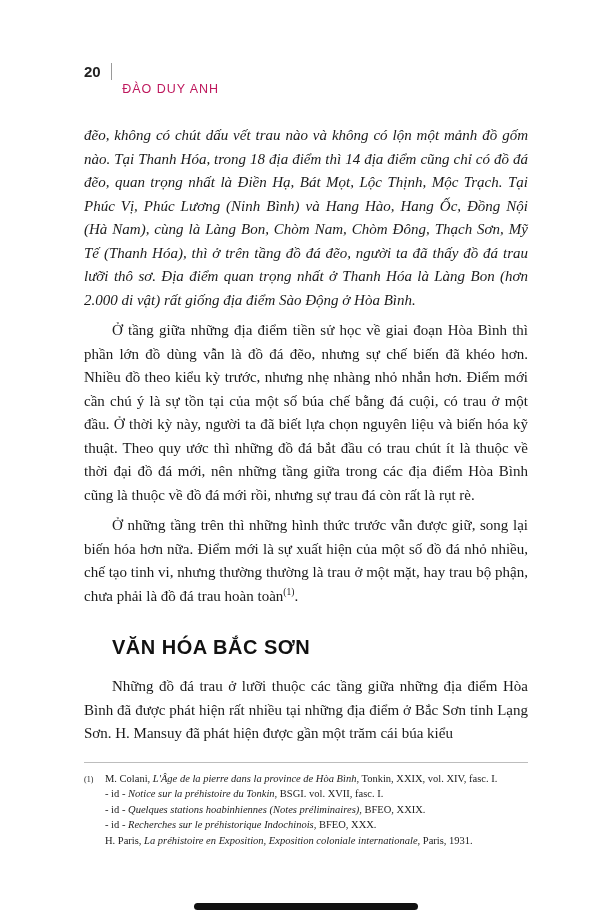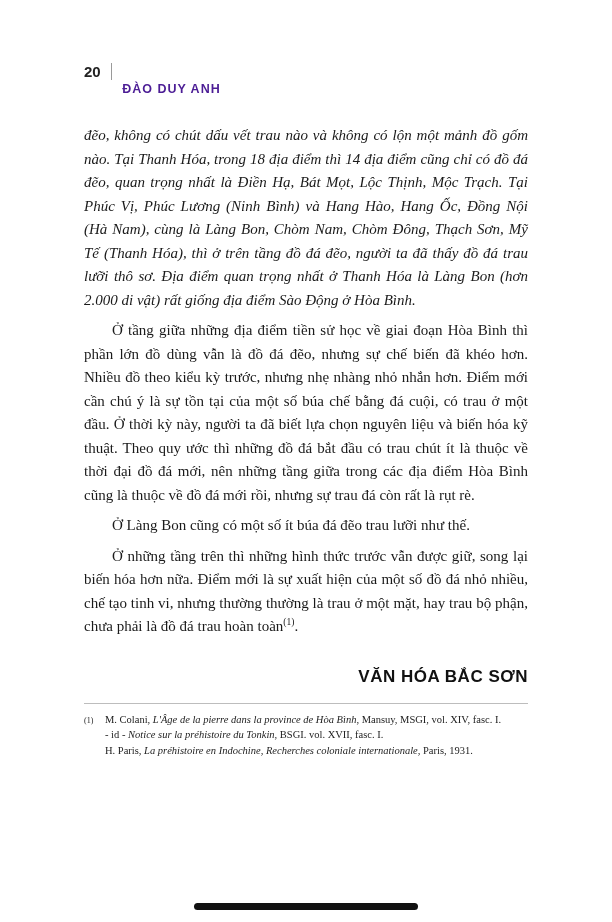--- a/index.html
+++ b/index.html
@@ -31,48 +31,47 @@
     font-weight: bold;
     font-size: 15px;
     color: #222;
   }
   .header-divider {
     width: 1.5px;
     height: 17px;
     background: #9a9a9a;
   }
   .running-title {
-    font-weight: bold;
+    font-weight: normal;
     font-size: 12.5px;
     letter-spacing: 1px;
-    color: #4c1d95;
+    color: #be185d;
     margin-top: 36px;
   }
   .body-p {
     margin: 0 0 7px 0;
     font-size: 15px;
     line-height: 23.5px;
     text-align: justify;
     text-indent: 28px;
   }
   .body-p.no-indent { text-indent: 0; font-style: italic; }
   .fn-ref {
     font-size: 9.5px;
     line-height: 0;
     vertical-align: super;
   }
   .section-heading {
     margin: 28px 0 16px 0;
     padding-left: 28px;
     font-family: "Liberation Sans", "DejaVu Sans", sans-serif;
     font-weight: bold;
-    font-size: 17px;
+    font-size: 20px;
     letter-spacing: 0.5px;
     color: #111;
-    text-align: right;
   }
   .footnote-separator {
     margin-top: 16px;
     border: none;
     border-top: 1px solid #bdbdbd;
     height: 0;
   }
   .footnotes {
     margin-top: 8px;
     font-size: 10.5px;
@@ -110,37 +109,43 @@
 
     <div class="running-header">
       <span class="page-number">20</span>
       <span class="header-divider"></span>
       <span class="running-title">ĐÀO DUY ANH</span>
     </div>
 
     <div class="body-text">
       <p class="body-p no-indent">đẽo, không có chút dấu vết trau nào và không có lộn một mảnh đồ gốm nào. Tại Thanh Hóa, trong 18 địa điểm thì 14 địa điểm cũng chỉ có đồ đá đẽo, quan trọng nhất là Điền Hạ, Bát Mọt, Lộc Thịnh, Mộc Trạch. Tại Phúc Vị, Phúc Lương (Ninh Bình) và Hang Hào, Hang Ốc, Đồng Nội (Hà Nam), cùng là Làng Bon, Chòm Nam, Chòm Đông, Thạch Sơn, Mỹ Tế (Thanh Hóa), thì ở trên tầng đồ đá đẽo, người ta đã thấy đồ đá trau lưỡi thô sơ. Địa điểm quan trọng nhất ở Thanh Hóa là Làng Bon (hơn 2.000 di vật) rất giống địa điểm Sào Động ở Hòa Bình.</p>
       <p class="body-p">Ở tầng giữa những địa điểm tiền sử học về giai đoạn Hòa Bình thì phần lớn đồ dùng vẫn là đồ đá đẽo, nhưng sự chế biến đã khéo hơn. Nhiều đồ theo kiểu kỳ trước, nhưng nhẹ nhàng nhỏ nhắn hơn. Điểm mới cần chú ý là sự tồn tại của một số búa chế bằng đá cuội, có trau ở một đầu. Ở thời kỳ này, người ta đã biết lựa chọn nguyên liệu và biến hóa kỹ thuật. Theo quy ước thì những đồ đá bắt đầu có trau chút ít là thuộc về thời đại đồ đá mới, nên những tầng giữa trong các địa điểm Hòa Bình cũng là thuộc về đồ đá mới rồi, nhưng sự trau đá còn rất là rụt rè.</p>
-      <p class="body-p">Ở Làng Bon cũng có một số ít búa đá đẽo trau lưỡi như thế.</p>
       <p class="body-p"><span>Ở những tầng trên thì những hình thức trước vẫn được giữ, song lại biến hóa hơn nữa. Điểm mới là sự xuất hiện của một số đồ đá nhỏ nhiều, chế tạo tinh vi, nhưng thường thường là trau ở một mặt, hay trau bộ phận, chưa phải là đồ đá trau hoàn toàn</span><sup class="fn-ref">(1)</sup><span>.</span></p>
 
       <h2 class="section-heading">VĂN HÓA BẮC SƠN</h2>
 
+      <p class="body-p">Những đồ đá trau ở lưỡi thuộc các tầng giữa những địa điểm Hòa Bình đã được phát hiện rất nhiều tại những địa điểm ở Bắc Sơn tỉnh Lạng Sơn. H. Mansuy đã phát hiện được gần một trăm cái búa kiểu</p>
     </div>
 
     <hr class="footnote-separator">
 
     <div class="footnotes">
       <div class="fn-line">
-        <span class="fn-marker">(1)</span><span class="fn-seg">M. Colani, </span><span class="fn-seg italic">L'Âge de la pierre dans la province de Hòa Bình</span><span class="fn-seg">, Mansuy, MSGI, vol. XIV, fasc. I.</span>
+        <span class="fn-marker">(1)</span><span class="fn-seg">M. Colani, </span><span class="fn-seg italic">L'Âge de la pierre dans la province de Hòa Bình</span><span class="fn-seg">, Tonkin, XXIX, vol. XIV, fasc. I.</span>
       </div>
       <div class="fn-line">
         <span class="fn-seg">- id - </span><span class="fn-seg italic">Notice sur la préhistoire du Tonkin</span><span class="fn-seg">, BSGI. vol. XVII, fasc. I.</span>
       </div>
       <div class="fn-line">
-        <span class="fn-seg">H. Paris, </span><span class="fn-seg italic">La préhistoire en Indochine, Recherches coloniale internationale</span><span class="fn-seg">, Paris, 1931.</span>
+        <span class="fn-seg">- id - </span><span class="fn-seg italic">Quelques stations hoabinhiennes (Notes préliminaires)</span><span class="fn-seg">, BFEO, XXIX.</span>
+      </div>
+      <div class="fn-line">
+        <span class="fn-seg">- id - </span><span class="fn-seg italic">Recherches sur le préhistorique Indochinois</span><span class="fn-seg">, BFEO, XXX.</span>
+      </div>
+      <div class="fn-line">
+        <span class="fn-seg">H. Paris, </span><span class="fn-seg italic">La préhistoire en Exposition, Exposition coloniale internationale</span><span class="fn-seg">, Paris, 1931.</span>
       </div>
     </div>
 
   </div>
 
   <div class="home-indicator"></div>
 </div>
 
 </body></html>

